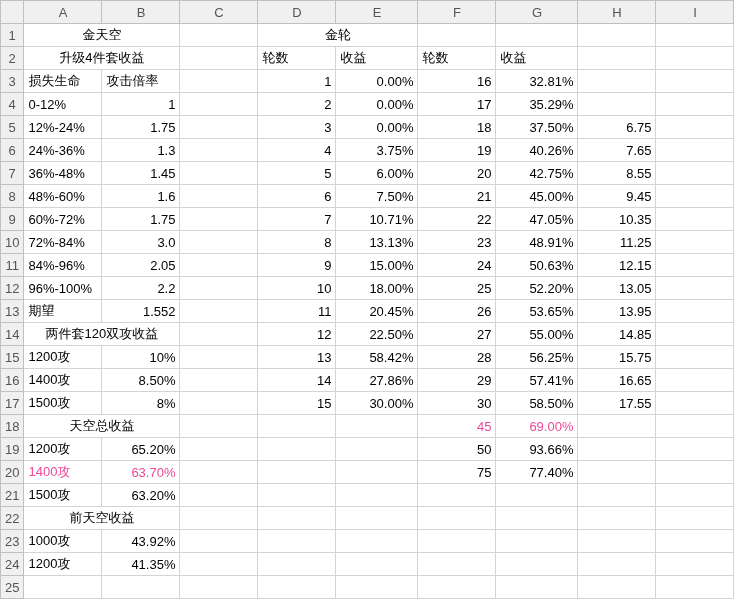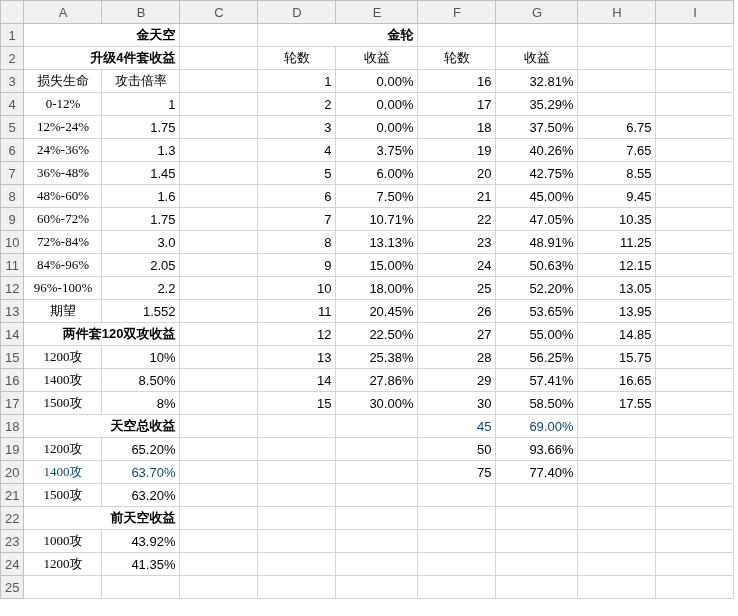--- a/index.html
+++ b/index.html
@@ -36,23 +36,23 @@
   .col-A { width: 78px; }
   .col-B { width: 78px; }
   .col-C { width: 78px; }
   .col-D { width: 78px; }
   .col-E { width: 82px; }
   .col-F { width: 78px; }
   .col-G { width: 82px; }
   .col-H { width: 78px; }
   .col-I { width: 78px; }
   .num { text-align: right; }
-  .txt { text-align: center; font-family: Liberation Serif, serif; }
-  .red { color: #0c4a6e; }
-  .merged { text-align: right; font-weight: bold; }
+  .txt { text-align: left; }
+  .red { color: #ec4899; }
+  .merged { text-align: center; }
 </style>
 </head>
 <body>
 
 <table>
   <thead>
     <tr>
       <th class="corner"></th>
       <th class="colhead col-A">A</th>
       <th class="colhead col-B">B</th>
@@ -229,21 +229,21 @@
       <td class="num">55.00%</td>
       <td class="num">14.85</td>
         <td></td>
     </tr>
     <tr>
         <th class="rowhead">15</th>
       <td class="txt">1200攻</td>
       <td class="num">10%</td>
       <td></td>
       <td class="num">13</td>
-      <td class="num">25.38%</td>
+      <td class="num">58.42%</td>
       <td class="num">28</td>
       <td class="num">56.25%</td>
       <td class="num">15.75</td>
         <td></td>
     </tr>
     <tr>
         <th class="rowhead">16</th>
       <td class="txt">1400攻</td>
       <td class="num">8.50%</td>
       <td></td>

